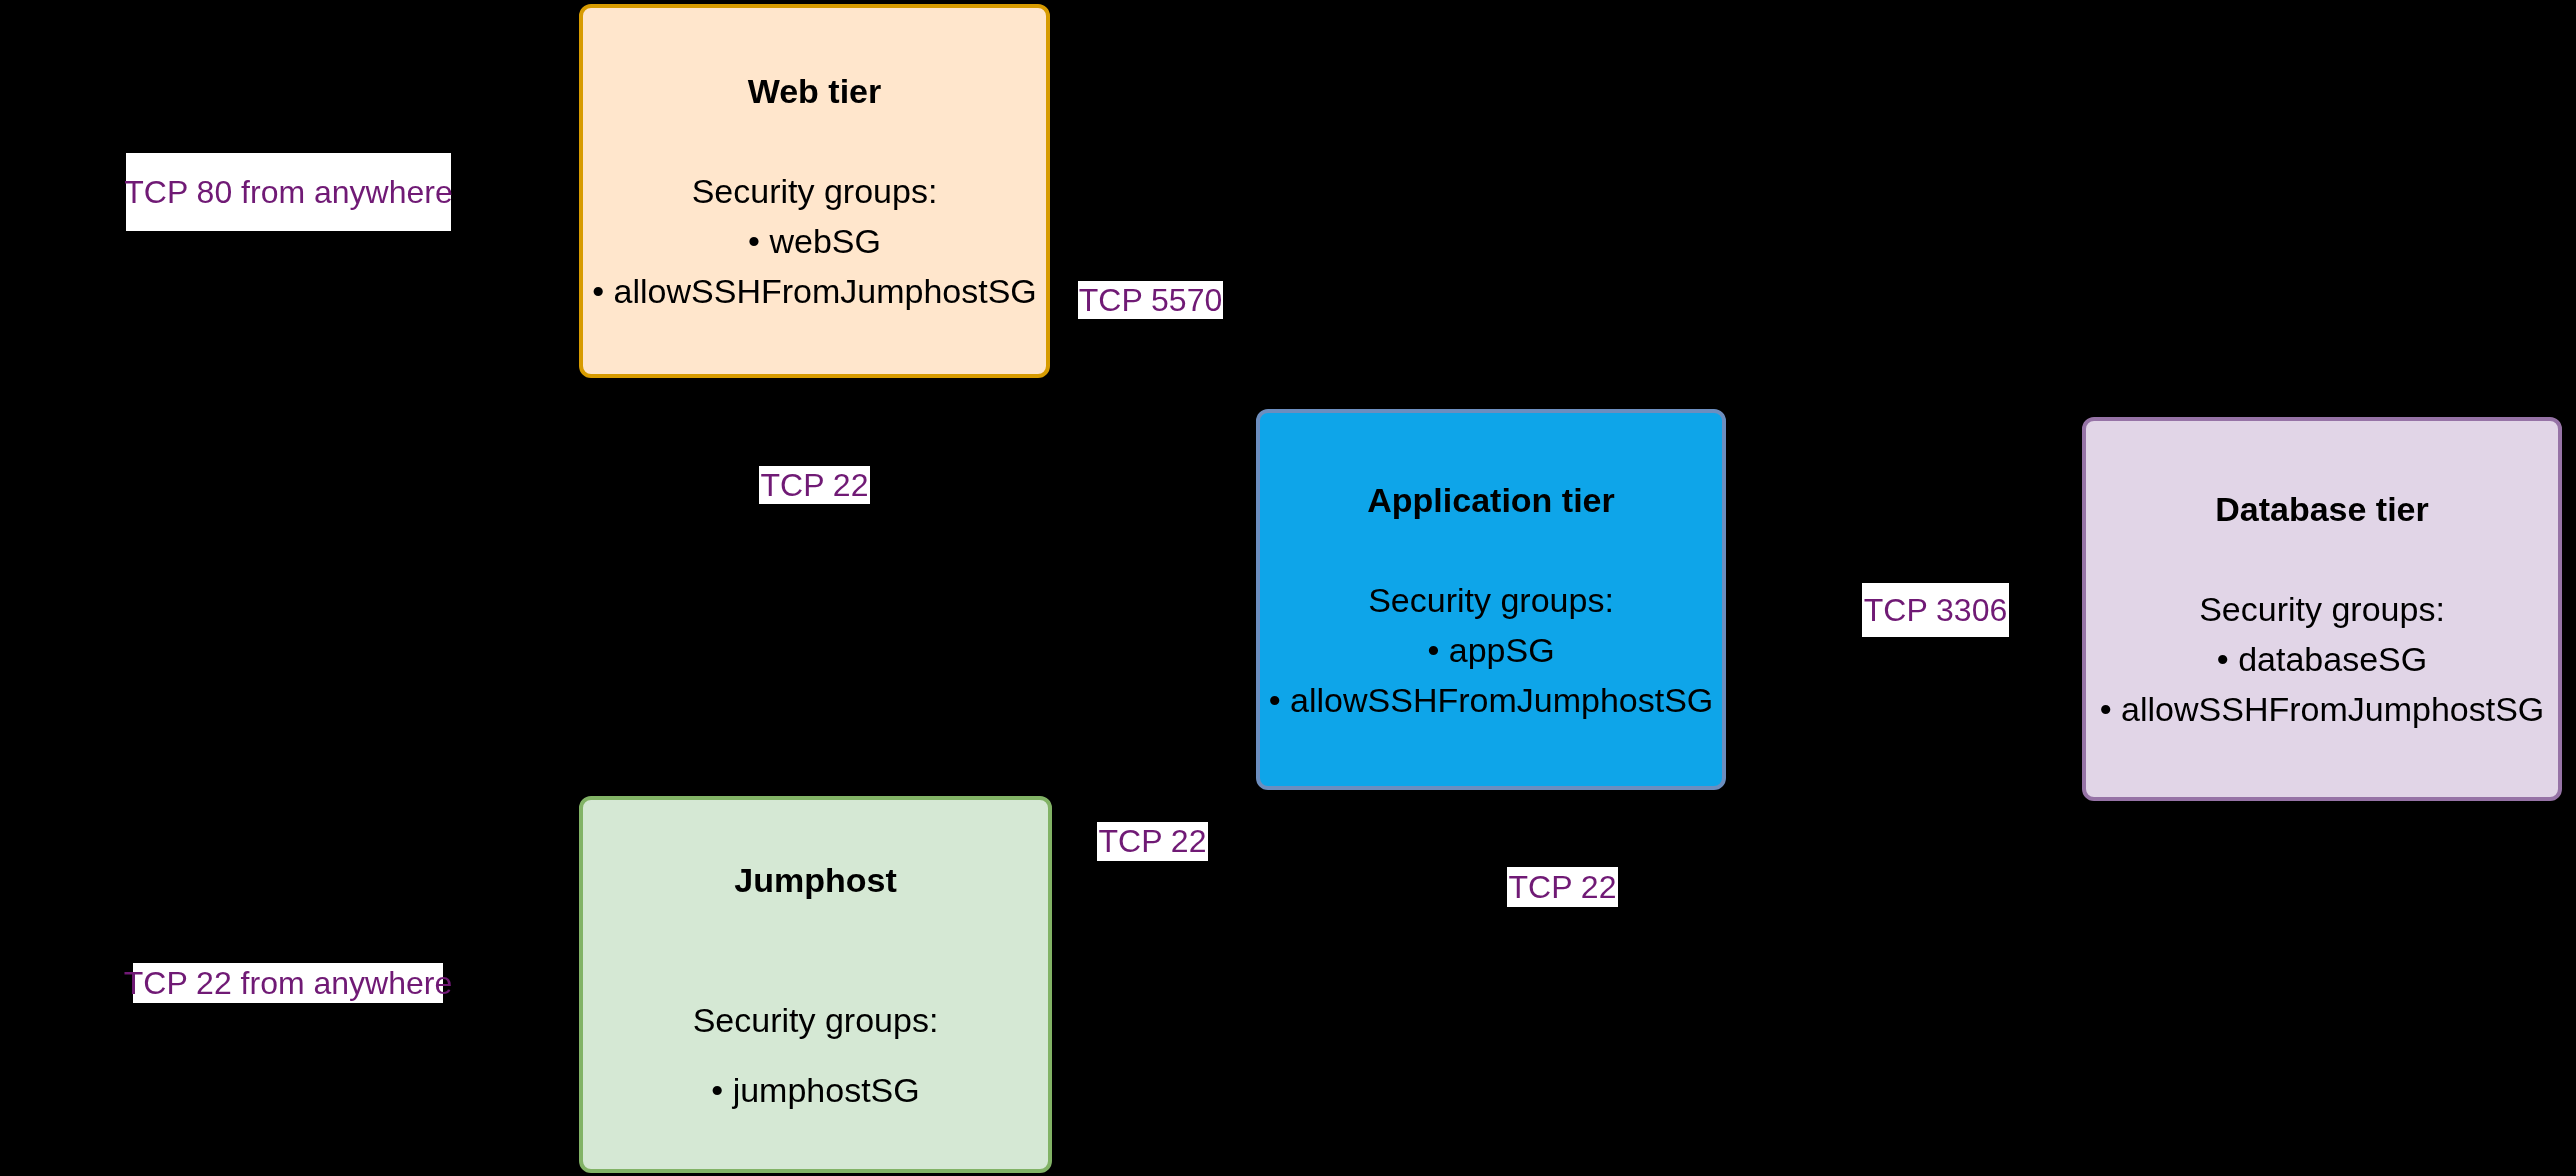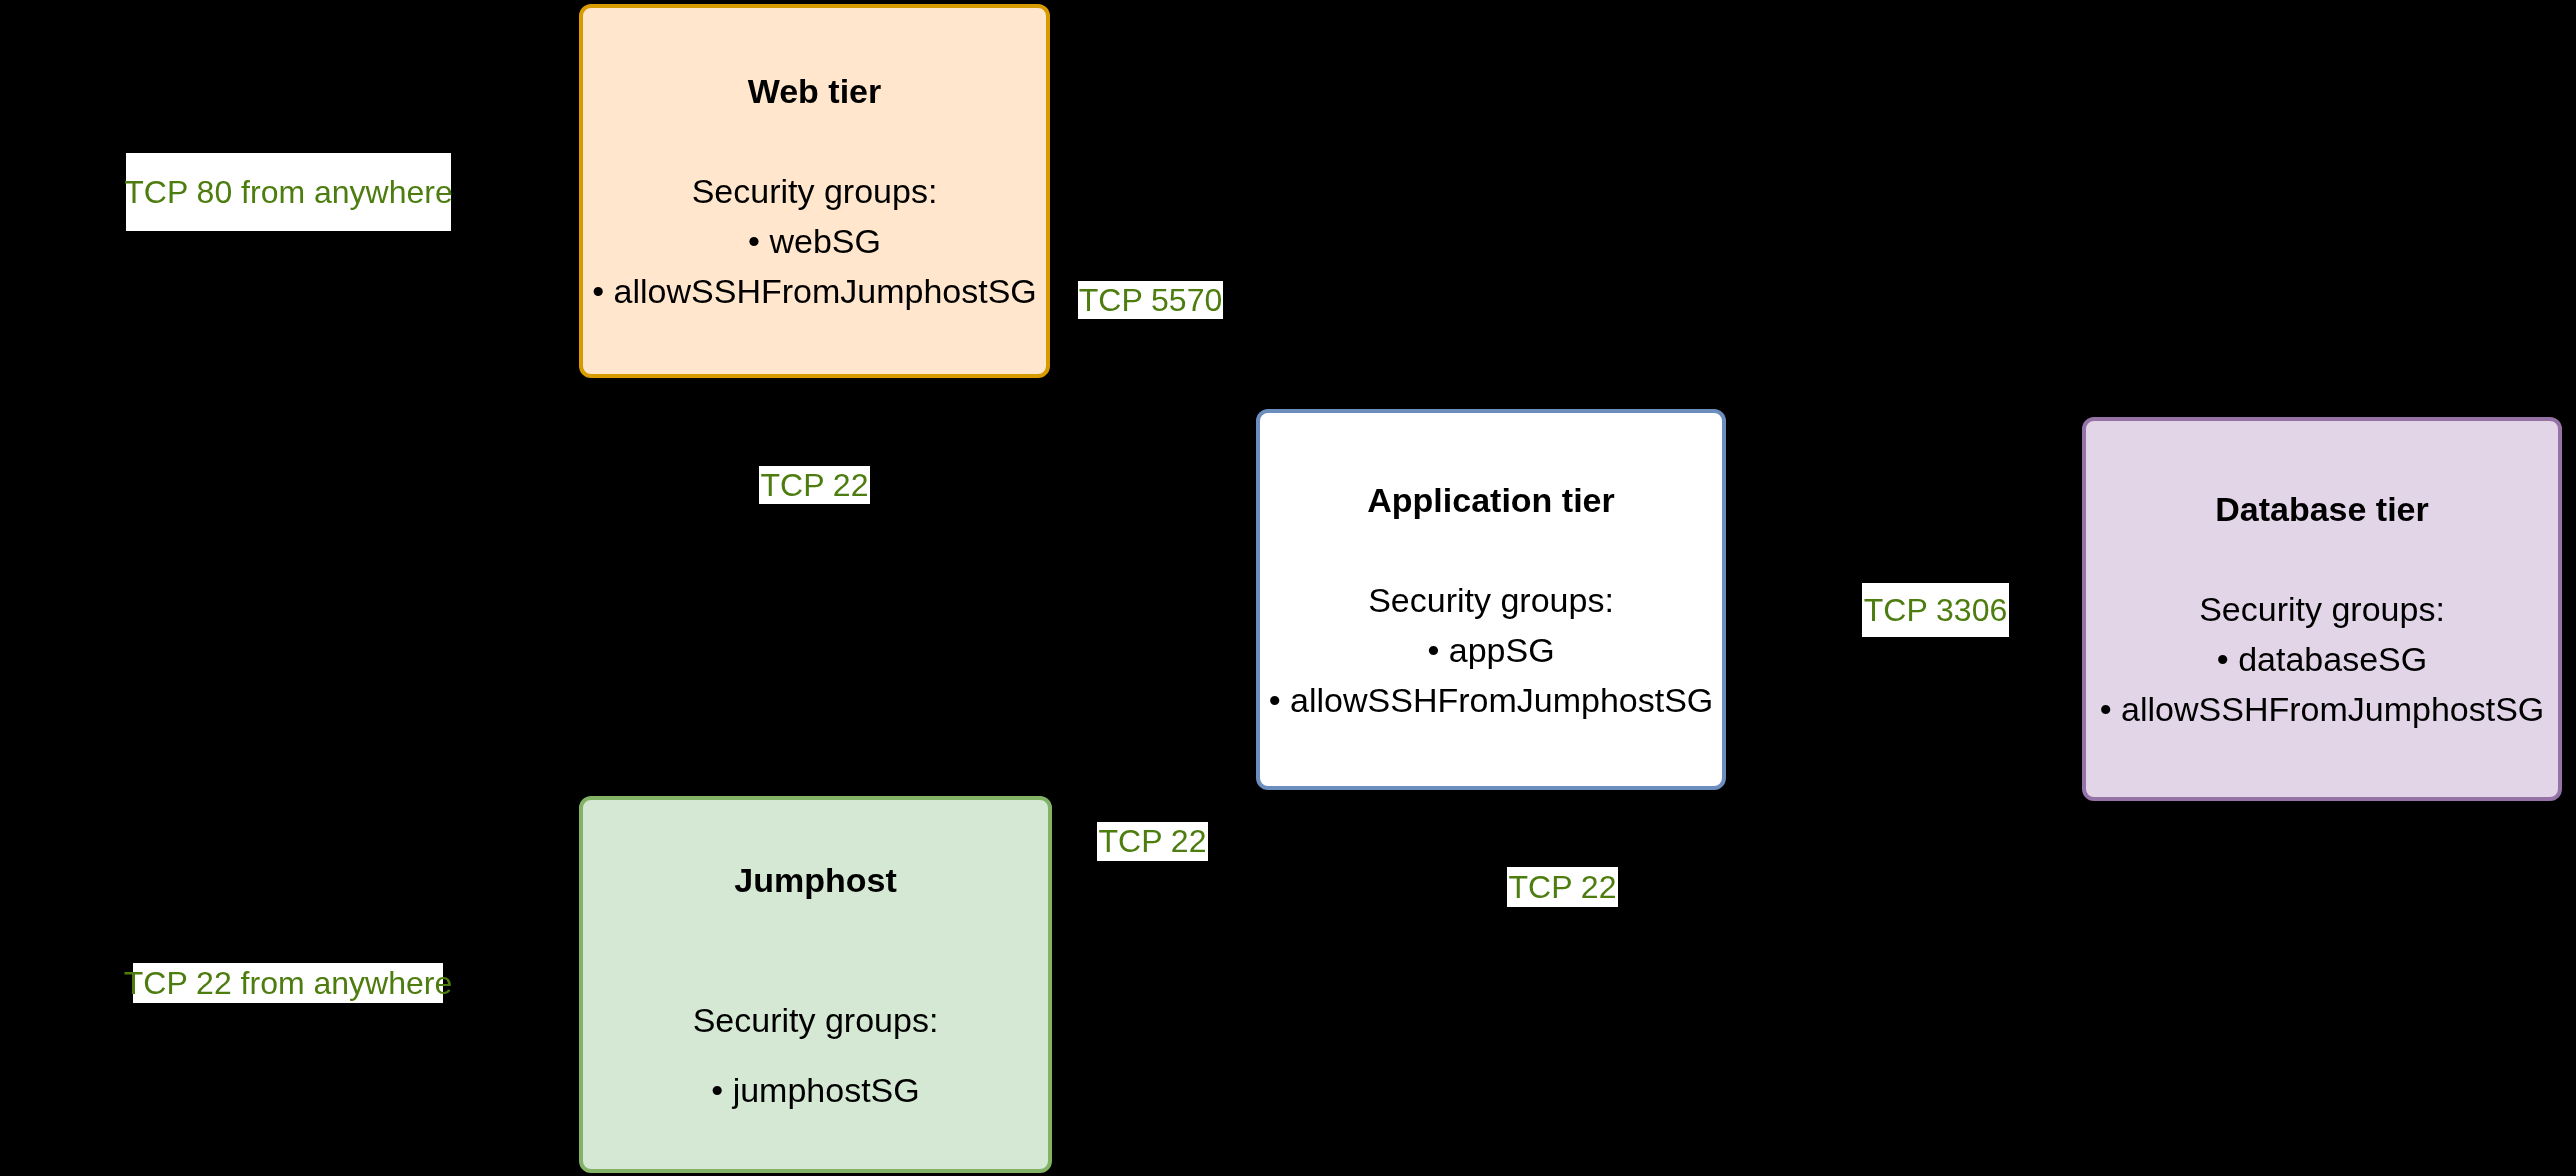--- a/index.html
+++ b/index.html
@@ -30,31 +30,31 @@
     text-align: center;
     font-size: 34px;
     line-height: 50px;
   }
   .node-title { font-weight: bold; font-size: 34px; }
   .node-spacer { height: 50px; }
 
   .node-web  { left: 579px;  top: 3.7px;    width: 471px; height: 374px;
                background: #ffe6cc; border-color: #d79b00; }
   .node-app  { left: 1256px; top: 409px;  width: 470px; height: 381px;
-               background: #ffffff; border-color: #6c8ebf; }
+               background: #0ea5e9; border-color: #6c8ebf; }
   .node-db   { left: 2082px; top: 409px;  width: 480px; height: 384px;
                background: #e1d5e7; border-color: #9673a6; margin-top: 8px; }
   .node-jump { left: 579px;  top: 796px; width: 473px; height: 377px;
                background: #d5e8d4; border-color: #82b366; gap: 20px; }
 
   
   .edge-label {
     position: absolute;
     background: #ffffff;
-    color: #4d7c0f;
+    color: #701a75;
     font-size: 32px;
     line-height: 39px;
     display: flex;
     flex-direction: column;
     align-items: center;
     justify-content: center;
     text-align: center;
     white-space: nowrap;
   }
   .lbl-80-443   { left: 126px;  top: 153px;  width: 325px; height: 78px; }

